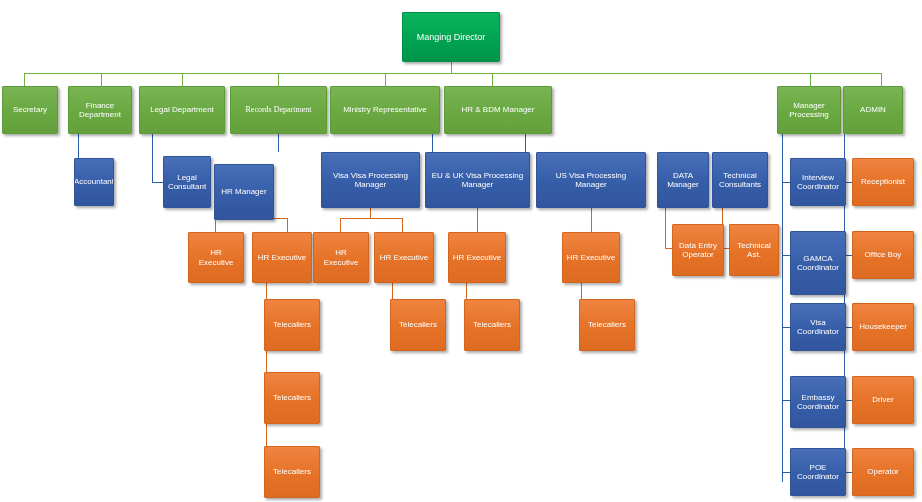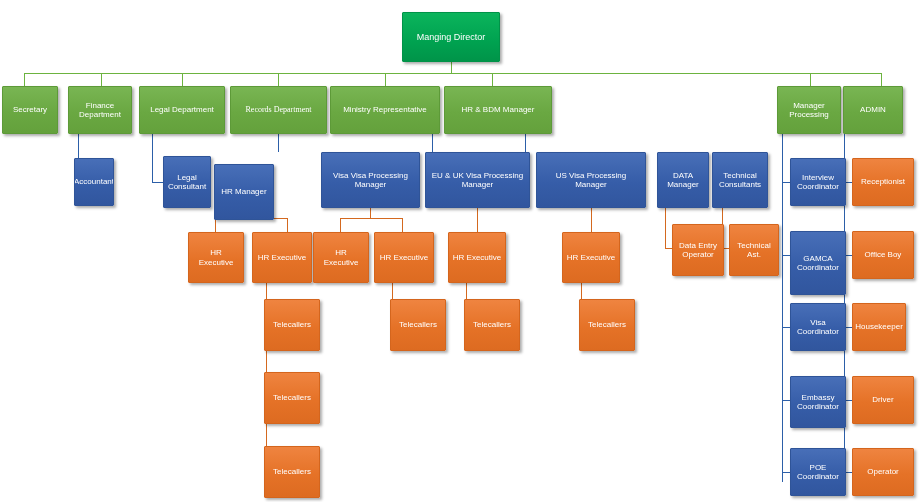--- a/index.html
+++ b/index.html
@@ -203,21 +203,21 @@
   <div class="node blue" style="left:790px;top:448px;width:56px;height:48px;font-size:8px;">
     <span class="t">POE Coordinator</span>
   </div>
 
   <div class="node orange" style="left:852px;top:158px;width:62px;height:48px;font-size:8px;">
     <span class="t">Receptionist</span>
   </div>
   <div class="node orange" style="left:852px;top:231px;width:62px;height:48px;font-size:8px;">
     <span class="t">Office Boy</span>
   </div>
-  <div class="node orange" style="left:852px;top:303px;width:54px;height:48px;font-size:8px;text-align:right;">
+  <div class="node orange" style="left:852px;top:303px;width:62px;height:48px;font-size:8px;text-align:right;">
     <span class="t">Housekeeper</span>
   </div>
   <div class="node orange" style="left:852px;top:376px;width:62px;height:48px;font-size:8px;">
     <span class="t">Driver</span>
   </div>
   <div class="node orange" style="left:852px;top:448px;width:62px;height:48px;font-size:8px;">
     <span class="t">Operator</span>
   </div>
 
   <div class="node orange" style="left:188px;top:232px;width:56px;height:51px;font-size:8px;">

